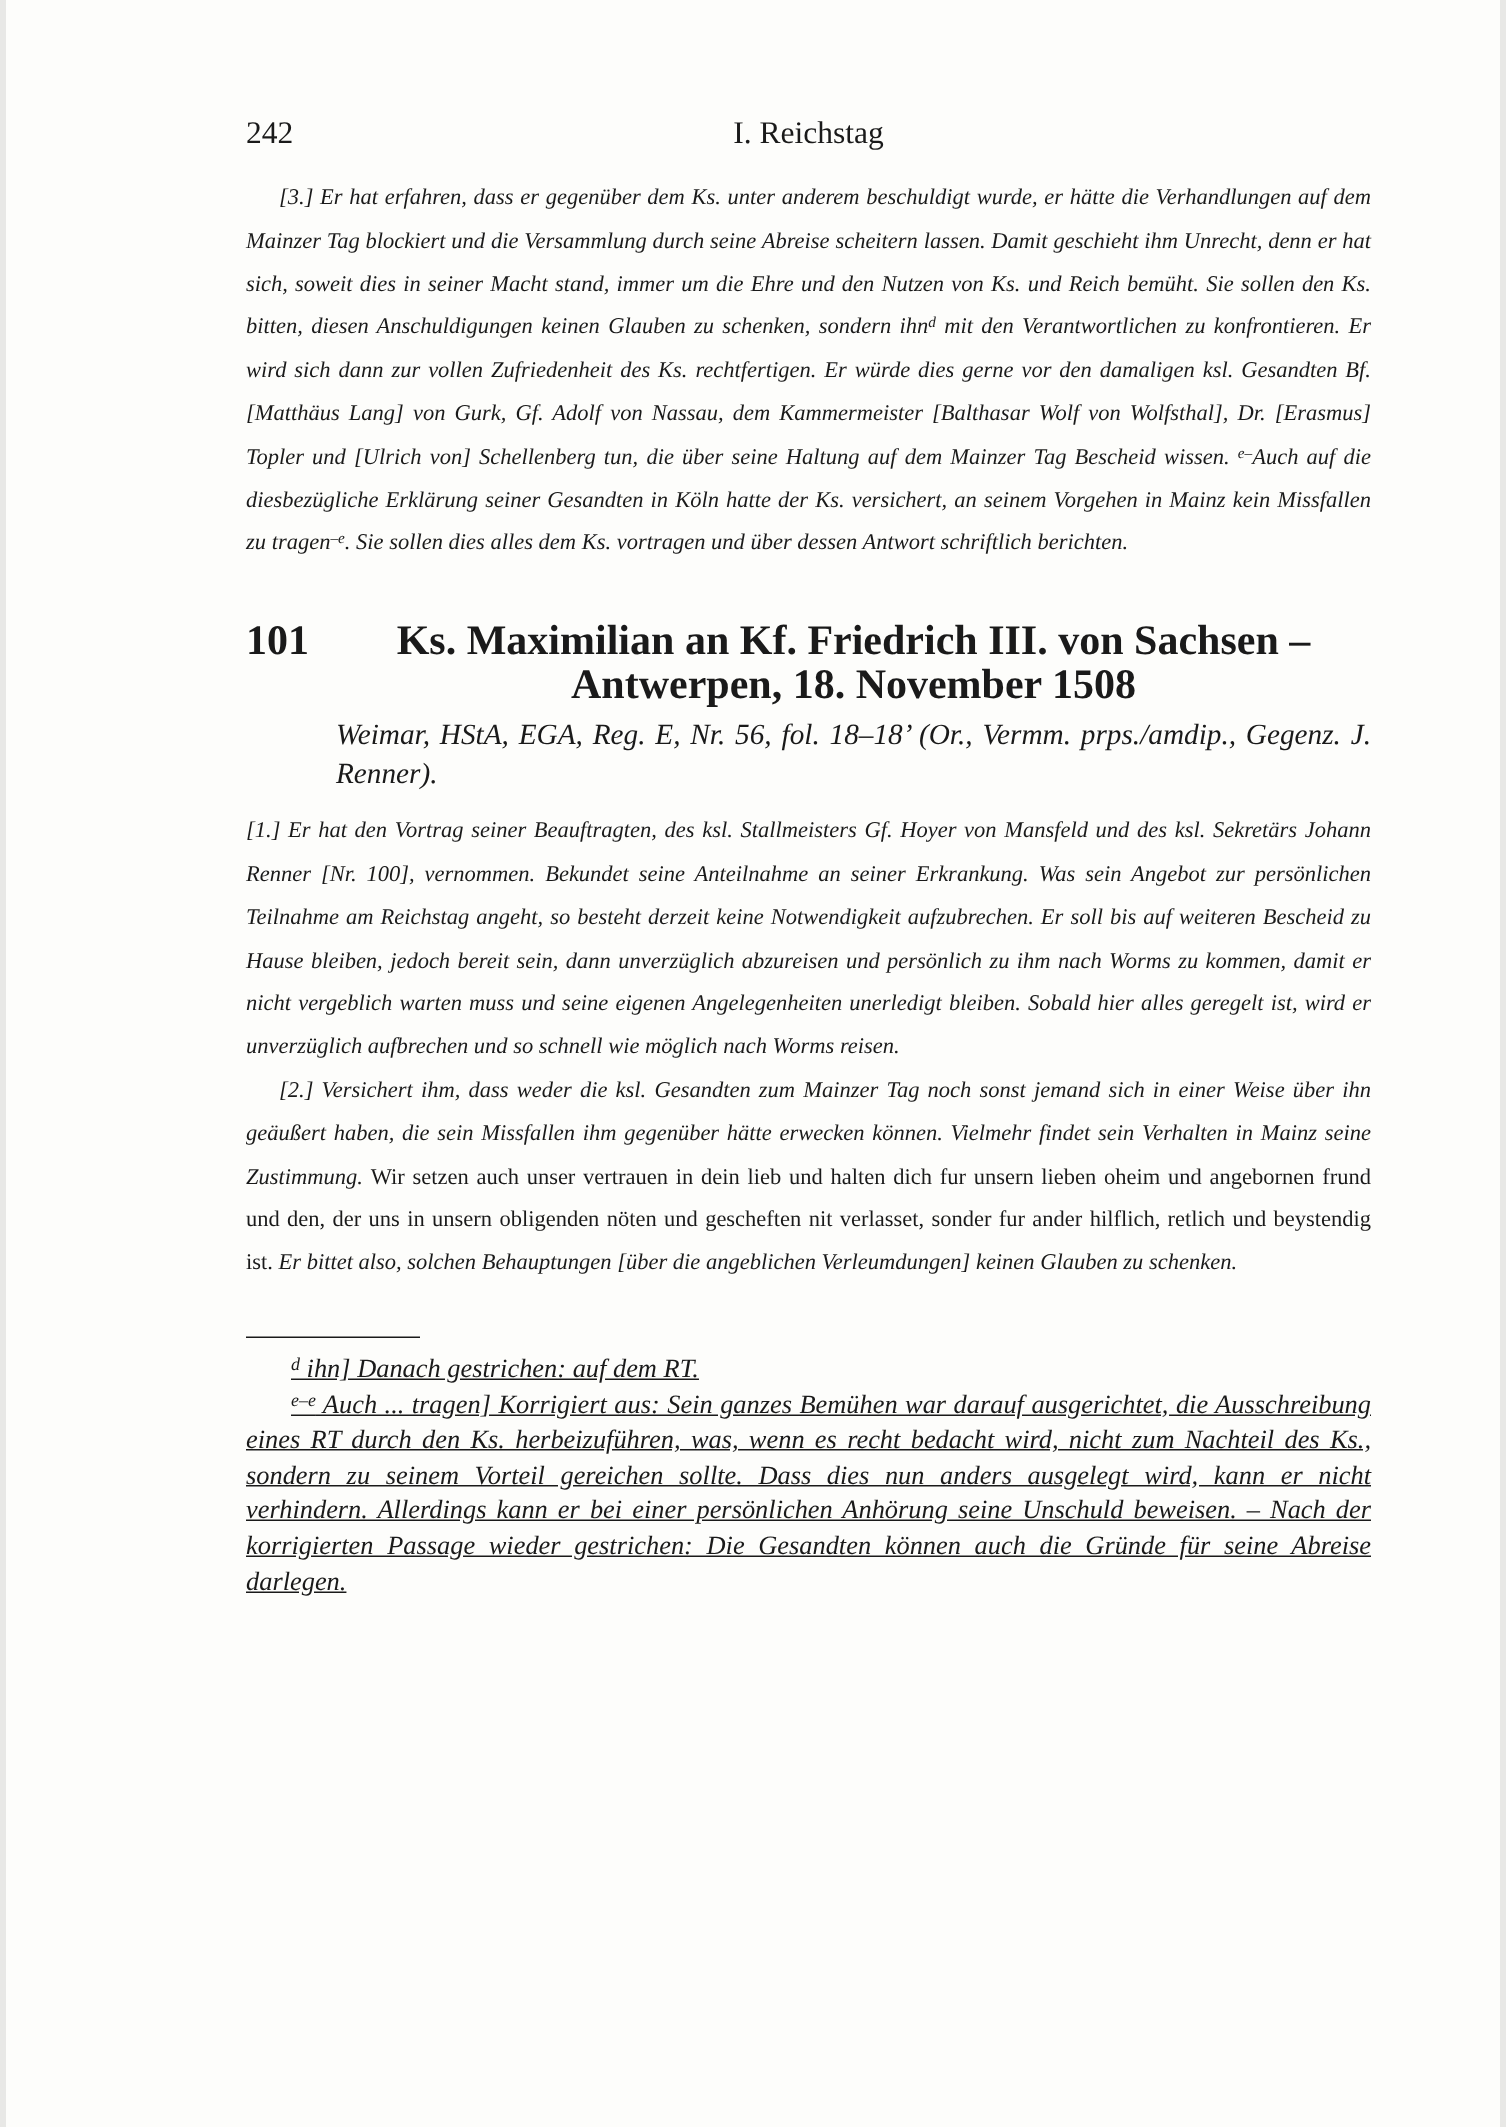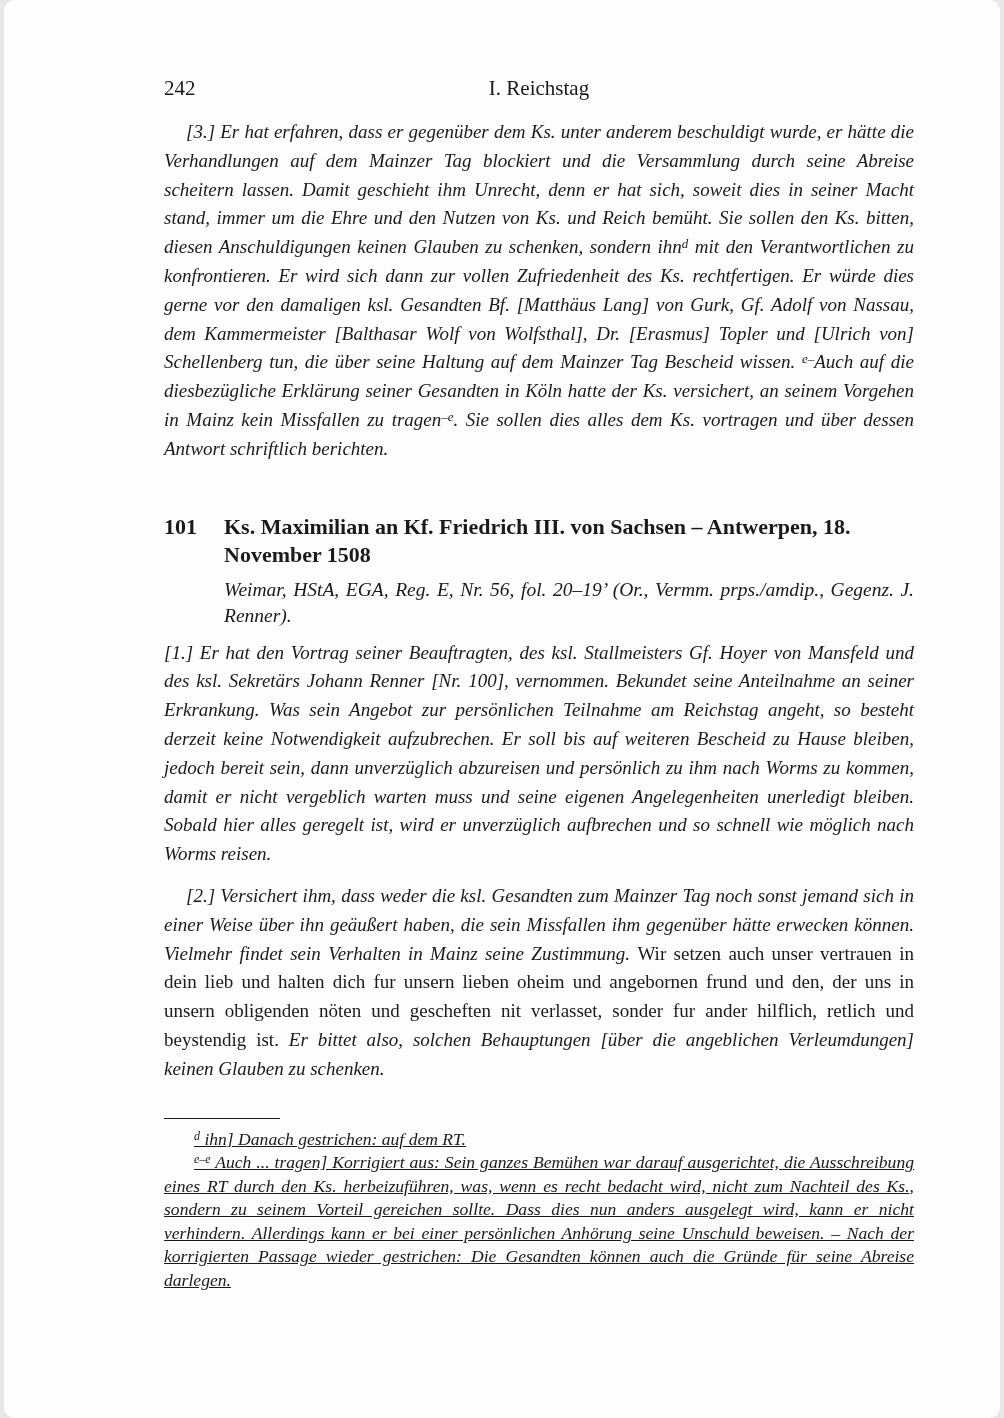--- a/index.html
+++ b/index.html
@@ -8,75 +8,75 @@
     position: relative;
     width: 996px;
     height: 1418px;
     margin: 0 auto;
     background: #fdfdfb;
     color: #1a1a1a;
     font-family: "Liberation Serif", "DejaVu Serif", serif;
     box-sizing: border-box;
     padding: 76px 62px 40px 160px;
     overflow: hidden;
-    border-radius: 11px;
   }
   .content { width: 750px; }
 
   .running-head {
     position: relative;
     width: 750px;
     font-size: 21px;
     line-height: 24px;
     margin-bottom: 18px;
     text-align: center;
   }
   .pagenum { position: absolute; left: 0; top: 0; }
 
   p { margin: 0; }
   .body {
-    font-size: 19px;
+    font-size: 15px;
     line-height: 28.8px;
     text-align: justify;
     font-style: italic;
   }
   .indent { text-indent: 22px; }
 
   .seg-i { font-style: italic; }
   .seg-r { font-style: normal; }
   .seg-sup {
     font-style: italic;
     font-size: 0.68em;
     position: relative;
     top: -0.42em;
     line-height: 0;
   }
 
   .entry-heading {
     position: relative;
-    margin-top: 49px;
+    margin-top: 37px;
     padding-left: 60px;
     font-weight: bold;
-    font-size: 22px;
+    font-size: 28px;
     line-height: 28.5px;
+    text-align: center;
   }
   .entry-num { position: absolute; left: 0; top: 0; }
 
   .source {
     margin-top: 7px;
     margin-left: 60px;
     width: 690px;
     font-size: 19.5px;
     line-height: 26px;
     font-style: italic;
     text-align: justify;
   }
 
   .para1 { margin-top: 10px; }
-  .para2 { margin-top: 13px; }
+  .para2 { margin-top: 0; }
 
   .footnotes { margin-top: 34px; }
   .fn-rule {
     width: 116px;
     height: 0;
     border-top: 1.6px solid #1a1a1a;
     margin-bottom: 9px;
   }
   .fn {
     font-size: 17.6px;
@@ -98,21 +98,21 @@
       <span class="runtitle">I. Reichstag</span>
     </header>
 
     <p class="body indent"><span class="seg-i">[3.] Er hat erfahren, dass er gegenüber dem Ks. unter anderem beschuldigt wurde, er hätte die Verhandlungen auf dem Mainzer Tag blockiert und die Versammlung durch seine Abreise scheitern lassen. Damit geschieht ihm Unrecht, denn er hat sich, soweit dies in seiner Macht stand, immer um die Ehre und den Nutzen von Ks. und Reich bemüht. Sie sollen den Ks. bitten, diesen Anschuldigungen keinen Glauben zu schenken, sondern ihn</span><span class="seg-sup">d</span><span class="seg-i"> mit den Verantwortlichen zu konfrontieren. Er wird sich dann zur vollen Zufriedenheit des Ks. rechtfertigen. Er würde dies gerne vor den damaligen ksl. Gesandten Bf. [Matthäus Lang] von Gurk, Gf. Adolf von Nassau, dem Kammermeister [Balthasar Wolf von Wolfsthal], Dr. [Erasmus] Topler und [Ulrich von] Schellenberg tun, die über seine Haltung auf dem Mainzer Tag Bescheid wissen. </span><span class="seg-sup">e–</span><span class="seg-i">Auch auf die diesbezügliche Erklärung seiner Gesandten in Köln hatte der Ks. versichert, an seinem Vorgehen in Mainz kein Missfallen zu tragen</span><span class="seg-sup">–e</span><span class="seg-i">. Sie sollen dies alles dem Ks. vortragen und über dessen Antwort schriftlich berichten.</span></p>
 
     <div class="entry-heading">
       <span class="entry-num">101</span>
       <span class="entry-title">Ks. Maximilian an Kf. Friedrich III. von Sachsen – Antwerpen, 18. November 1508</span>
     </div>
 
-    <p class="source">Weimar, HStA, EGA, Reg. E, Nr. 56, fol. 20–19’ (Or., Vermm. prps./amdip., Gegenz. J. Renner).</p>
+    <p class="source">Weimar, HStA, EGA, Reg. E, Nr. 56, fol. 18–18’ (Or., Vermm. prps./amdip., Gegenz. J. Renner).</p>
 
     <p class="body para1"><span class="seg-i">[1.] Er hat den Vortrag seiner Beauftragten, des ksl. Stallmeisters Gf. Hoyer von Mansfeld und des ksl. Sekretärs Johann Renner [Nr. 100], vernommen. Bekundet seine Anteilnahme an seiner Erkrankung. Was sein Angebot zur persönlichen Teilnahme am Reichstag angeht, so besteht derzeit keine Notwendigkeit aufzubrechen. Er soll bis auf weiteren Bescheid zu Hause bleiben, jedoch bereit sein, dann unverzüglich abzureisen und persönlich zu ihm nach Worms zu kommen, damit er nicht vergeblich warten muss und seine eigenen Angelegenheiten unerledigt bleiben. Sobald hier alles geregelt ist, wird er unverzüglich aufbrechen und so schnell wie möglich nach Worms reisen.</span></p>
 
     <p class="body indent para2"><span class="seg-i">[2.] Versichert ihm, dass weder die ksl. Gesandten zum Mainzer Tag noch sonst jemand sich in einer Weise über ihn geäußert haben, die sein Missfallen ihm gegenüber hätte erwecken können. Vielmehr findet sein Verhalten in Mainz seine Zustimmung. </span><span class="seg-r">Wir setzen auch unser vertrauen in dein lieb und halten dich fur unsern lieben oheim und angebornen frund und den, der uns in unsern obligenden nöten und gescheften nit verlasset, sonder fur ander hilflich, retlich und beystendig ist. </span><span class="seg-i">Er bittet also, solchen Behauptungen [über die angeblichen Verleumdungen] keinen Glauben zu schenken.</span></p>
 
     <div class="footnotes">
       <div class="fn-rule"></div>
       <p class="fn fn-first"><span class="seg-sup">d</span><span class="seg-i"> ihn] Danach gestrichen: auf dem RT.</span></p>
       <p class="fn fn-first"><span class="seg-sup">e–e</span><span class="seg-i"> Auch ... tragen] Korrigiert aus: Sein ganzes Bemühen war darauf ausgerichtet, die Ausschreibung eines RT durch den Ks. herbeizuführen, was, wenn es recht bedacht wird, nicht zum Nachteil des Ks., sondern zu seinem Vorteil gereichen sollte. Dass dies nun anders ausgelegt wird, kann er nicht verhindern. Allerdings kann er bei einer persönlichen Anhörung seine Unschuld beweisen. – Nach der korrigierten Passage wieder gestrichen: Die Gesandten können auch die Gründe für seine Abreise darlegen.</span></p>
     </div>

